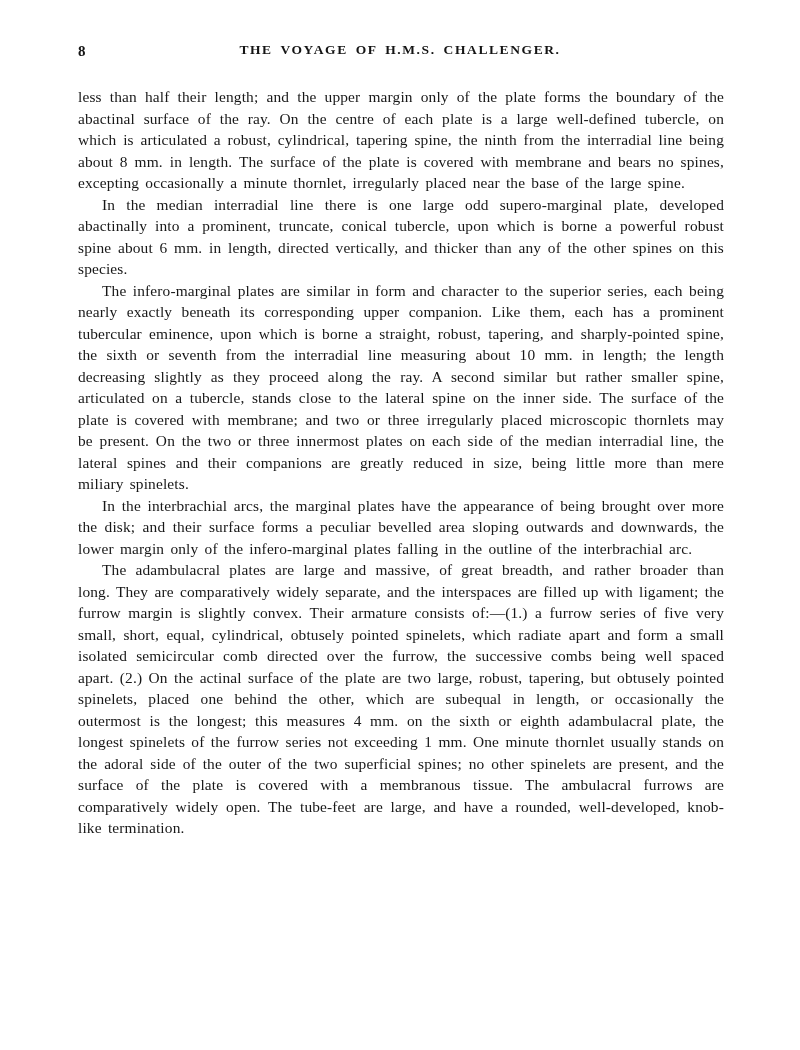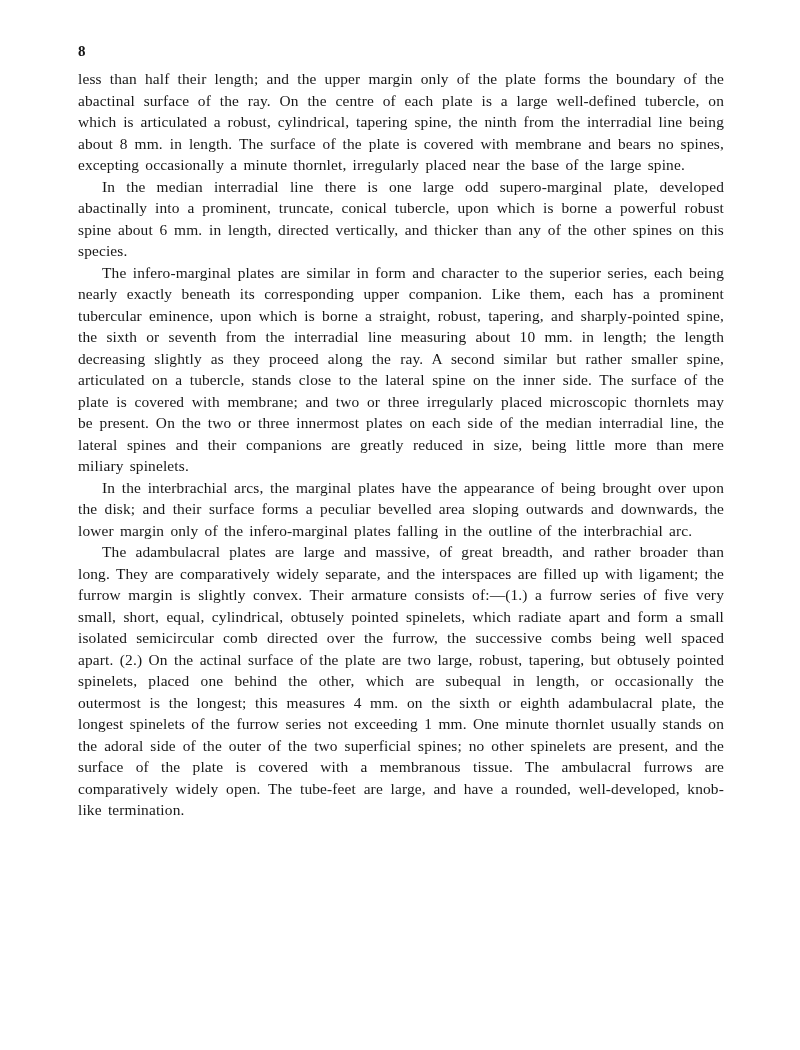--- a/index.html
+++ b/index.html
@@ -35,21 +35,21 @@
   .running-title {
     text-align: center;
     font-size: 13.5px;
     font-weight: bold;
     letter-spacing: 1.6px;
     word-spacing: 3px;
     white-space: nowrap;
   }
   .body-text {
     position: absolute;
-    top: 68px;
+    top: 86px;
     left: 78px;
     width: 646px;
   }
   .body-text p {
     font-size: 15.4px;
     line-height: 21.5px;
     text-align: justify;
     text-indent: 24px;
     letter-spacing: 0.15px;
     word-spacing: 2.2px;
@@ -59,23 +59,24 @@
     text-indent: 0;
   }
 </style>
 </head>
 <body>
 
 <div class="page">
 
   <div class="page-header">
     <span class="page-number">8</span>
+    <div class="running-title">THE VOYAGE OF H.M.S. CHALLENGER.</div>
   </div>
 
   <div class="body-text">
     <p class="continued">less than half their length; and the upper margin only of the plate forms the boundary of the abactinal surface of the ray. On the centre of each plate is a large well-defined tubercle, on which is articulated a robust, cylindrical, tapering spine, the ninth from the interradial line being about 8 mm. in length. The surface of the plate is covered with membrane and bears no spines, excepting occasionally a minute thornlet, irregularly placed near the base of the large spine.</p>
     <p>In the median interradial line there is one large odd supero-marginal plate, developed abactinally into a prominent, truncate, conical tubercle, upon which is borne a powerful robust spine about 6 mm. in length, directed vertically, and thicker than any of the other spines on this species.</p>
     <p>The infero-marginal plates are similar in form and character to the superior series, each being nearly exactly beneath its corresponding upper companion. Like them, each has a prominent tubercular eminence, upon which is borne a straight, robust, tapering, and sharply-pointed spine, the sixth or seventh from the interradial line measuring about 10 mm. in length; the length decreasing slightly as they proceed along the ray. A second similar but rather smaller spine, articulated on a tubercle, stands close to the lateral spine on the inner side. The surface of the plate is covered with membrane; and two or three irregularly placed microscopic thornlets may be present. On the two or three innermost plates on each side of the median interradial line, the lateral spines and their companions are greatly reduced in size, being little more than mere miliary spinelets.</p>
-    <p>In the interbrachial arcs, the marginal plates have the appearance of being brought over upon the disk; and their surface forms a peculiar bevelled area sloping outwards and downwards, the lower margin only of the infero-marginal plates falling in the outline of the interbrachial arc.</p>
+    <p>In the interbrachial arcs, the marginal plates have the appearance of being brought over more the disk; and their surface forms a peculiar bevelled area sloping outwards and downwards, the lower margin only of the infero-marginal plates falling in the outline of the interbrachial arc.</p>
     <p>The adambulacral plates are large and massive, of great breadth, and rather broader than long. They are comparatively widely separate, and the interspaces are filled up with ligament; the furrow margin is slightly convex. Their armature consists of:—(1.) a furrow series of five very small, short, equal, cylindrical, obtusely pointed spinelets, which radiate apart and form a small isolated semicircular comb directed over the furrow, the successive combs being well spaced apart. (2.) On the actinal surface of the plate are two large, robust, tapering, but obtusely pointed spinelets, placed one behind the other, which are subequal in length, or occasionally the outermost is the longest; this measures 4 mm. on the sixth or eighth adambulacral plate, the longest spinelets of the furrow series not exceeding 1 mm. One minute thornlet usually stands on the adoral side of the outer of the two superficial spines; no other spinelets are present, and the surface of the plate is covered with a membranous tissue. The ambulacral furrows are comparatively widely open. The tube-feet are large, and have a rounded, well-developed, knob-like termination.</p>
   </div>
 
 </div>
 
 </body></html>

